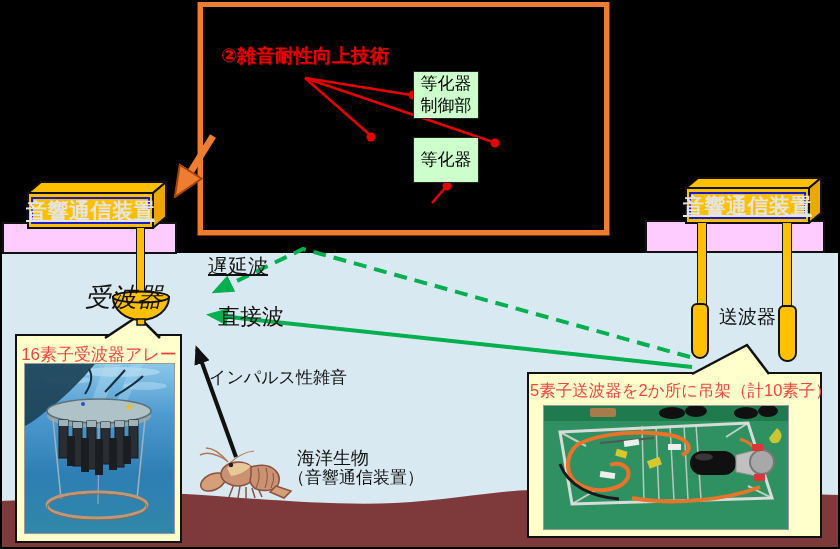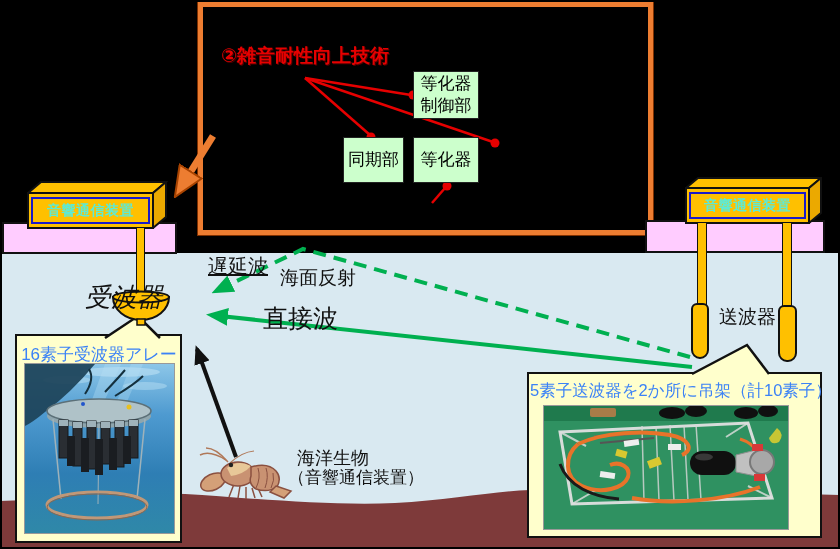--- a/index.html
+++ b/index.html
@@ -10,45 +10,46 @@
   }
   .water{position:absolute;left:0;top:253px;width:840px;height:296px;background:#D9E9F1;z-index:1;}
   .seabed-svg{position:absolute;left:0;top:0;z-index:2;}
   .shrimp-svg{position:absolute;left:198px;top:446px;z-index:3;}
   .arrows-svg{position:absolute;left:0;top:0;z-index:3;}
   .pink-bar{position:absolute;background:#FFCCFF;border:2px solid #111;z-index:4;box-sizing:border-box;}
   .pink-bar.left{left:2px;top:222px;width:175px;height:32px;}
   .pink-bar.right{left:645px;top:220px;width:180px;height:33px;}
 
   .tech-box{
-    position:absolute;left:198px;top:2px;width:455px;height:233px;
+    position:absolute;left:198px;top:2px;width:411px;height:233px;
     border:5px solid #ED7D31;background:#000;box-sizing:border-box;z-index:2;
     box-shadow:0 0 0 1px #7F3000;
   }
   .red-title{position:absolute;color:#E60000;font-weight:bold;font-size:19px;white-space:nowrap;text-shadow:1px 1px 0 #550000;z-index:3;}
   .gblock{
     position:absolute;background:#CCFFCC;border:1.5px solid #222;box-sizing:border-box;
     display:flex;align-items:center;justify-content:center;text-align:center;
     font-size:17px;line-height:1.3;color:#000;white-space:pre-line;z-index:3;
   }
   .redlines-svg{position:absolute;left:0;top:0;z-index:2;}
 
   .device{position:absolute;z-index:5;}
   .dev-label{
-    position:absolute;border:2px solid #1A1AC8;color:#5eead4;font-weight:bold;font-size:14px;
+    position:absolute;border:2px solid #1A1AC8;color:#e5e5e5;font-weight:bold;font-size:21px;
     display:flex;align-items:center;justify-content:center;white-space:nowrap;box-sizing:border-box;
     letter-spacing:0.5px;
+    text-decoration:underline;
   }
   .pole{position:absolute;background:#FFC000;border:1.5px solid #111;box-sizing:border-box;z-index:7;}
   .transducer{position:absolute;background:#FFC000;border:2px solid #111;box-sizing:border-box;z-index:7;border-radius:6px 6px 9px 9px;}
   .bowl-svg{position:absolute;z-index:7;}
 
   .callout{position:absolute;background:#FFFFCC;border:2.5px solid #111;box-sizing:border-box;z-index:6;}
   .tail-svg{position:absolute;z-index:6;}
-  .callout-title{position:absolute;color:#3b82f6;text-align:center;white-space:nowrap;z-index:8;}
+  .callout-title{position:absolute;color:#ef4444;text-align:center;white-space:nowrap;z-index:8;}
   .photo{position:absolute;z-index:7;border:1px solid #999;box-sizing:border-box;}
 
   .lbl{position:absolute;color:#111;white-space:nowrap;z-index:8;}
   .frame-border{position:absolute;left:0;top:0;width:840px;height:549px;box-shadow:inset 0 0 0 2px #000;z-index:10;pointer-events:none;}
 </style>
 </head>
 <body>
 
 <div class="canvas">
 
@@ -100,21 +101,20 @@
       <line x1="102" y1="71" x2="290" y2="135" stroke="#E60000" stroke-width="2.5"></line>
       <line x1="229" y1="196" x2="242" y2="181" stroke="#E60000" stroke-width="2.5"></line>
       <circle cx="210" cy="88" r="4.5" fill="#E60000"></circle>
       <circle cx="168" cy="130" r="4.5" fill="#E60000"></circle>
       <circle cx="292" cy="136" r="4.5" fill="#E60000"></circle>
       <circle cx="244" cy="179" r="4.5" fill="#E60000"></circle>
     </svg>
     <div class="red-title" style="left:18px;top:36px;">②雑音耐性向上技術</div>
     <div class="gblock" style="left:210px;top:64px;width:66px;height:48px;">等化器
 制御部</div>
-    <div class="gblock" style="left:140px;top:130px;width:61px;height:46px;">同期部</div>
     <div class="gblock" style="left:210px;top:130px;width:66px;height:46px;">等化器</div>
   </div>
 
   <div class="device" style="left:27px;top:181px;width:141px;height:48px;">
     <svg width="141" height="48">
       <polygon points="1,12 14,1 139,1 126,12" fill="#FFC000" stroke="#111" stroke-width="2"></polygon>
       <polygon points="126,12 139,1 139,36 126,47" fill="#EBA900" stroke="#111" stroke-width="2"></polygon>
       <rect x="1" y="12" width="125" height="35" fill="#FFC000" stroke="#111" stroke-width="2"></rect>
     </svg>
     <div class="dev-label" style="left:4px;top:16px;width:119px;height:27px;">音響通信装置</div>
@@ -230,19 +230,19 @@
       <rect x="72" y="44" width="11" height="7" fill="#D8C830" transform="rotate(15 77 47)"></rect>
       <rect x="80" y="34" width="15" height="6" fill="#EEE" transform="rotate(-8 87 37)"></rect>
       <rect x="56" y="66" width="15" height="6" fill="#EEE" transform="rotate(8 63 69)"></rect>
       <rect x="124" y="38" width="13" height="6" fill="#EEE"></rect>
     </svg>
   </div>
 
   <div class="lbl" style="left:85px;top:280px;font-size:26px;font-style:italic;">受波器</div>
   <div class="lbl" style="left:719px;top:304px;font-size:19px;text-align:center;">送波器</div>
   <div class="lbl" style="left:208px;top:253px;font-size:20px;text-decoration:underline;">遅延波</div>
-  <div class="lbl" style="left:280px;top:265px;font-size:19px;">海面反射</div>
-  <div class="lbl" style="left:218px;top:302px;font-size:25px;margin-left:45px;">直接波</div>
+  <div class="lbl" style="left:218px;top:302px;font-size:22px;">直接波</div>
+  <div class="lbl" style="left:209px;top:366px;font-size:17px;">インパルス性雑音</div>
   <div class="lbl" style="left:297px;top:446px;font-size:18px;">海洋生物</div>
   <div class="lbl" style="left:288px;top:466px;font-size:17px;">（音響通信装置）</div>
 
   <div class="frame-border"></div>
 </div>
 
 </body></html>

